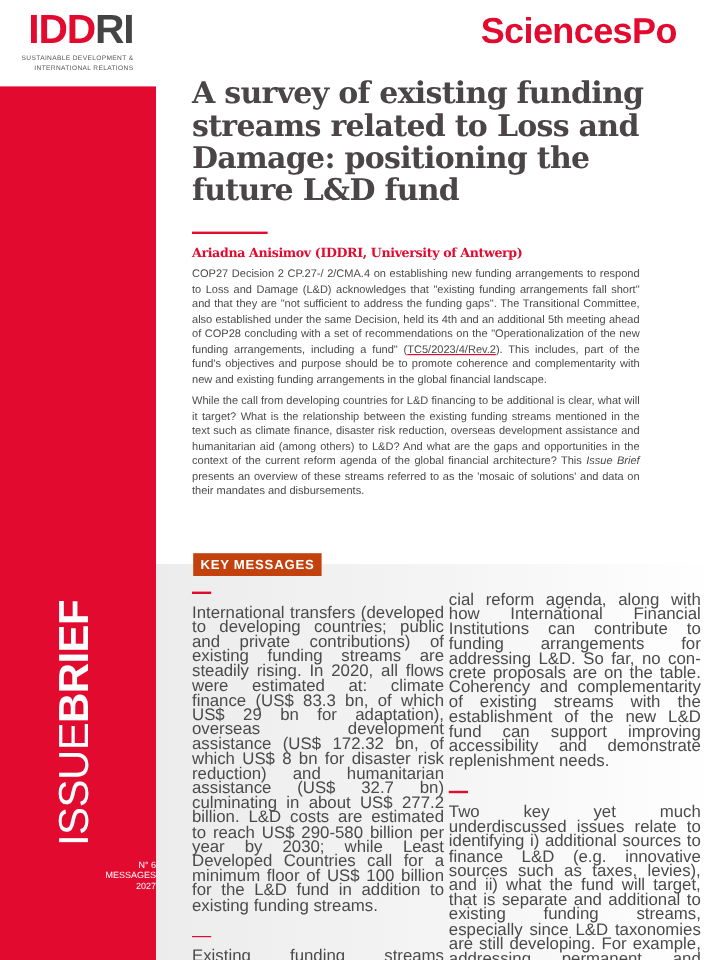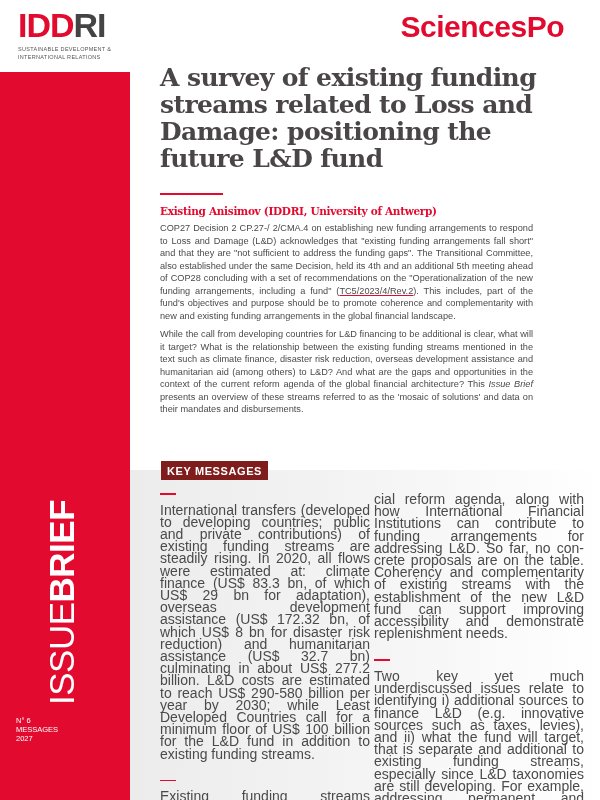--- a/index.html
+++ b/index.html
@@ -2,52 +2,52 @@
 <html><head>
 <meta charset="utf-8">
 <style>
   html, body { margin:0; padding:0; }
   body {
     width:600px; height:800px; position:relative; overflow:hidden;
     background:#ffffff;
     font-family:"Liberation Sans", sans-serif;
     color:#3a3a3a;
   }
-  .iddri-logo { position:absolute; left:18px; top:8px; }
+  .iddri-logo { position:absolute; left:18px; top:8px;text-align:right; }
   .iddri-word { font-family:"Liberation Sans", sans-serif; font-weight:bold; font-size:34px; letter-spacing:-1px; line-height:34px; }
   .iddri-red { color:#e30a2f; }
   .iddri-dark { color:#444; }
   .iddri-sub { font-size:5.5px; color:#555; letter-spacing:0.3px; line-height:8px; margin-top:3px; text-transform:uppercase; }
   .sciencespo { position:absolute; right:36px; top:10px; font-family:"Liberation Sans", sans-serif; font-weight:bold; font-size:30px; color:#e30a2f; letter-spacing:-0.5px; }
   .sidebar { position:absolute; left:0; top:72px; width:130px; height:728px; background:#e30a2f; }
   .issue-brief {
     position:absolute; left:42px; top:705px;
     transform:rotate(-90deg); transform-origin:left top;
     color:#fff; font-size:35px; white-space:nowrap; letter-spacing:-0.5px;
     font-family:"Liberation Sans", sans-serif;
   }
   .issue-brief .thin { font-weight:normal; }
   .issue-brief .bold { font-weight:bold; }
-  .issue-meta { position:absolute; left:0; width:130px; top:716px; text-align:left; color:#fff; font-size:7.5px; line-height:9px;padding-left:16px; }
+  .issue-meta { position:absolute; left:0; width:130px; top:716px; text-align:right; color:#fff; font-size:7.5px; line-height:9px; }
   .title {
     position:absolute; left:160px; top:64px; width:420px;
     font-family:"DejaVu Serif", serif; font-weight:bold;
     font-size:25px; line-height:27px; color:#4a4546; margin:0; letter-spacing:-0.6px;
   }
   .title-rule { position:absolute; left:160px; top:193px; width:63px; height:2px; background:#e30a2f; }
   .author { position:absolute; left:160px; top:205px; font-family:"DejaVu Serif", serif; font-weight:bold; font-size:10.5px; color:#e30a2f; letter-spacing:-0.3px; }
   .intro { position:absolute; left:160px; top:222px; width:373px; font-size:9.2px; line-height:12.5px; text-align:justify; color:#4a4a4a; }
   .intro p { margin:0 0 6px 0; }
   .intro .ref { color:#4a4a4a; text-decoration:underline; text-decoration-color:#e30a2f;margin-top:22px; }
   .intro em { font-style:italic; }
   .key-area {
     position:absolute; left:130px; top:470px; width:470px; height:330px;
     background:linear-gradient(to right, #ececec 0%, #f4f4f4 50%, #ffffff 100%);
   }
-  .key-badge { position:absolute; left:161px; top:461px; background:#7f1d1d; color:#fff; font-weight:bold; font-size:11px; letter-spacing:0.6px; padding:4px 6px 3px 6px; }
+  .key-badge { position:absolute; left:161px; top:461px; background:#c2410c; color:#fff; font-weight:bold; font-size:11px; letter-spacing:0.6px; padding:4px 6px 3px 6px; }
   .col { position:absolute; width:210px; font-size:14px; line-height:12.2px; text-align:justify; color:#4a4a4a; }
   .col p { margin:0; }
   .rule-s { width:16px; height:1.5px; background:#e30a2f; margin-bottom:9px; }
   .col1 { left:160px; top:493px; }
   .col2 { left:374px; top:493px; }
   .gap { height:20px; }
 </style>
 </head>
 <body>
 
@@ -64,21 +64,21 @@
 <div class="sidebar"></div>
 <div class="issue-brief"><span class="thin">ISSUE</span><span class="bold">BRIEF</span></div>
 <div class="issue-meta">
   <div>N° 6</div>
   <div>MESSAGES</div>
   <div>2027</div>
 </div>
 
 <h1 class="title">A survey of existing funding streams related to Loss and Damage: positioning the future L&amp;D fund</h1>
 <div class="title-rule"></div>
-<div class="author">Existing Anisimov (IDDRI, University of Antwerp)</div>
+<div class="author">Ariadna Anisimov (IDDRI, University of Antwerp)</div>
 
 <div class="intro">
   <p><span>COP27 Decision 2 CP.27-/ 2/CMA.4 on establishing new funding arrangements to respond to Loss and Damage (L&amp;D) acknowledges that "existing funding arrangements fall short" and that they are "not sufficient to address the funding gaps". The Transitional Committee, also established under the same Decision, held its 4th and an additional 5th meeting ahead of COP28 concluding with a set of recommendations on the "Operationalization of the new funding arrangements, including a fund" (</span><a class="ref">TC5/2023/4/Rev.2</a><span>). This includes, part of the fund's objectives and purpose should be to promote coherence and complementarity with new and existing funding arrangements in the global financial landscape.</span></p>
   <p><span>While the call from developing countries for L&amp;D financing to be additional is clear, what will it target? What is the relationship between the existing funding streams mentioned in the text such as climate finance, disaster risk reduction, overseas development assistance and humanitarian aid (among others) to L&amp;D? And what are the gaps and opportunities in the context of the current reform agenda of the global financial architecture? This </span><em>Issue Brief</em><span> presents an overview of these streams referred to as the 'mosaic of solutions' and data on their mandates and disbursements.</span></p>
 </div>
 
 <div class="key-area"></div>
 <div class="key-badge">KEY MESSAGES</div>
 
 <div class="col col1">

